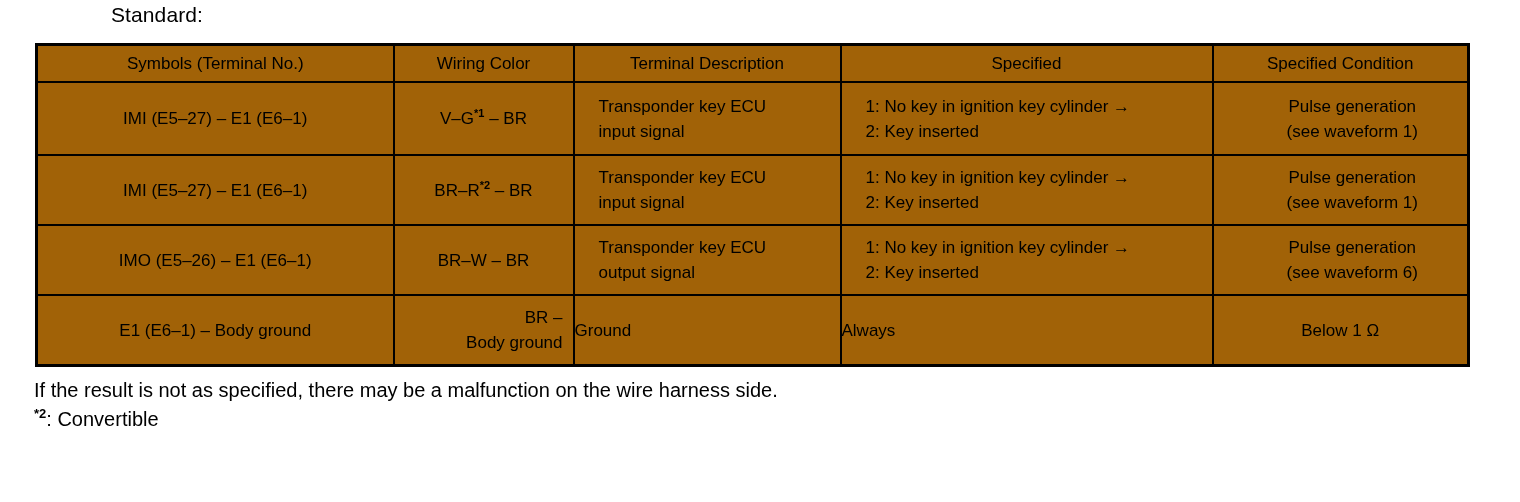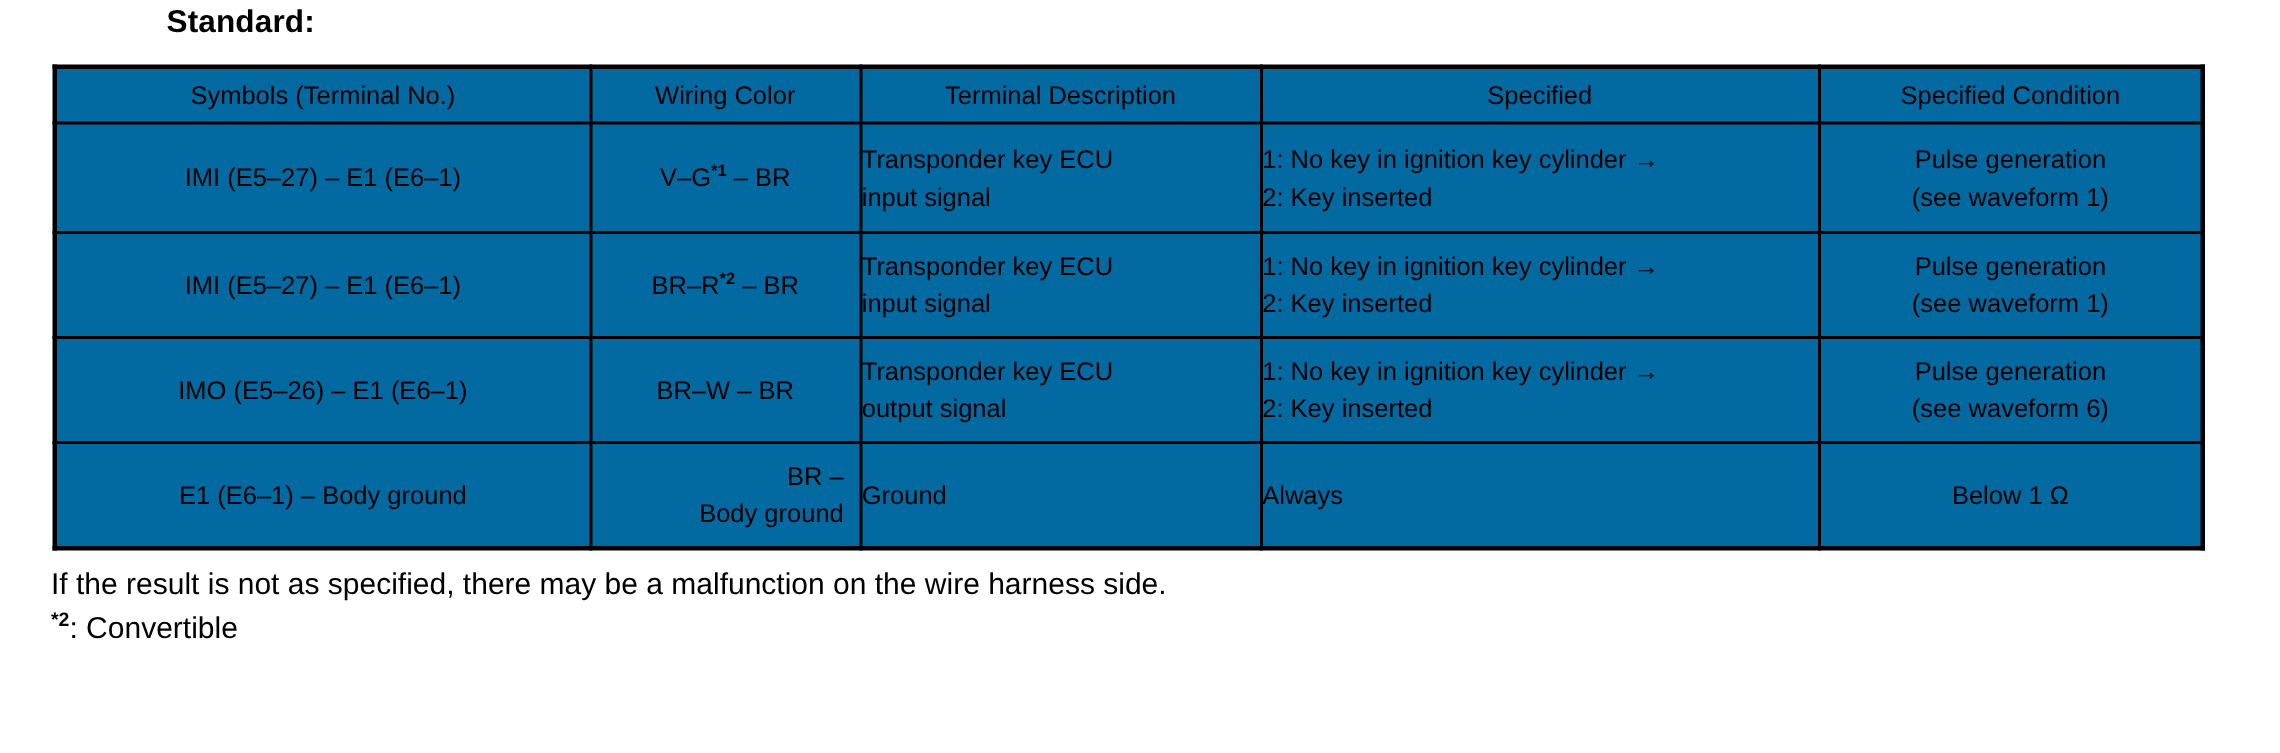--- a/index.html
+++ b/index.html
@@ -20,21 +20,21 @@
     width: 1520px;
     height: 502px;
   }
 
   
   .heading {
     position: absolute;
     left: 111px;
     top: 2px;
     font-size: 21px;
-    font-weight: bold;
+    font-weight: normal;
     letter-spacing: 0.1px;
     line-height: 26px;
   }
 
   
   .std-table {
     position: absolute;
     left: 35px;
     top: 43px;
     width: 1432px;
@@ -43,21 +43,21 @@
     border: 3px solid #000;
   }
   .std-table td,
   .std-table th {
     border: 2px solid #000;
     font-weight: normal;
     font-size: 17px;
     line-height: 25px;
     padding: 0;
     vertical-align: middle;
-    background: #0369a1;
+    background: #a16207;
   }
   .std-table thead th {
     height: 35px;
     text-align: center;
     font-size: 17px;
   }
   .std-table tbody td {
     height: 68px;
   }
   .std-table tbody tr:first-child td { height: 71px; }
@@ -65,21 +65,21 @@
   
   col.c1 { width: 357px; }
   col.c2 { width: 180px; }
   col.c3 { width: 267px; }
   col.c4 { width: 372px; }
   col.c5 { width: 256px; }
 
   .cell-pad-c   { padding: 0 8px; text-align: center; }
   .cell-pad-l   { padding: 0 10px; text-align: left; }
 
-  .two-line { display: block; }
+  .two-line { display: block; margin-left: 24px; }
   .two-line span { display: block; }
 
   sup.fn {
     font-size: 11px;
     vertical-align: super;
     line-height: 0;
     font-weight: bold;
   }
 
   

